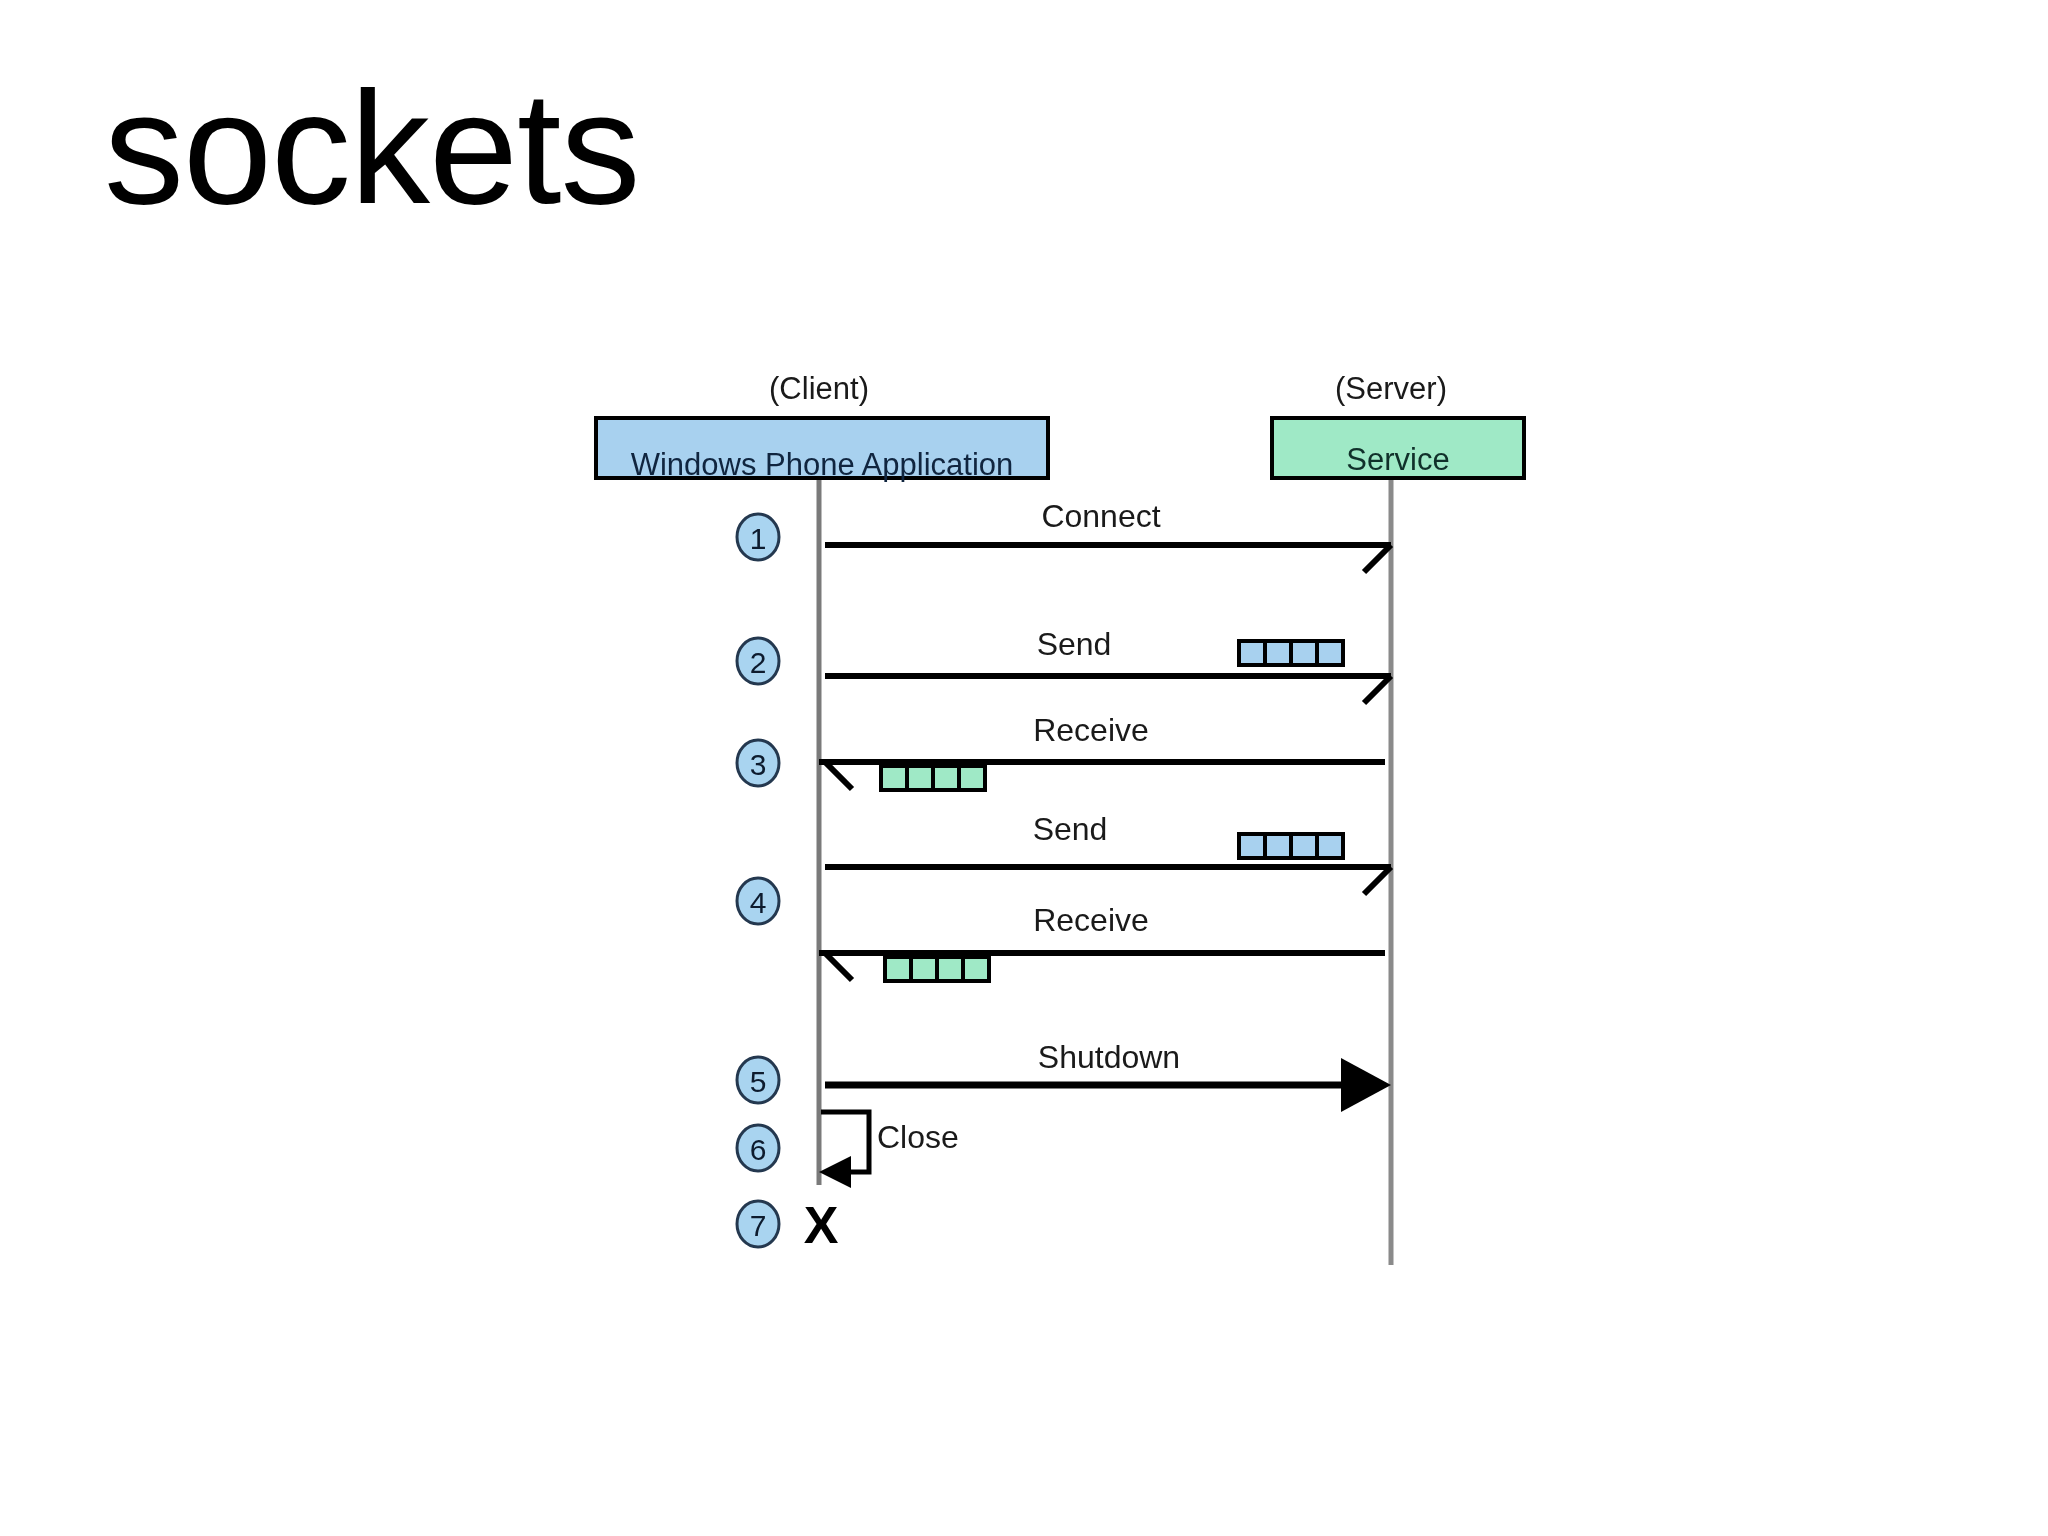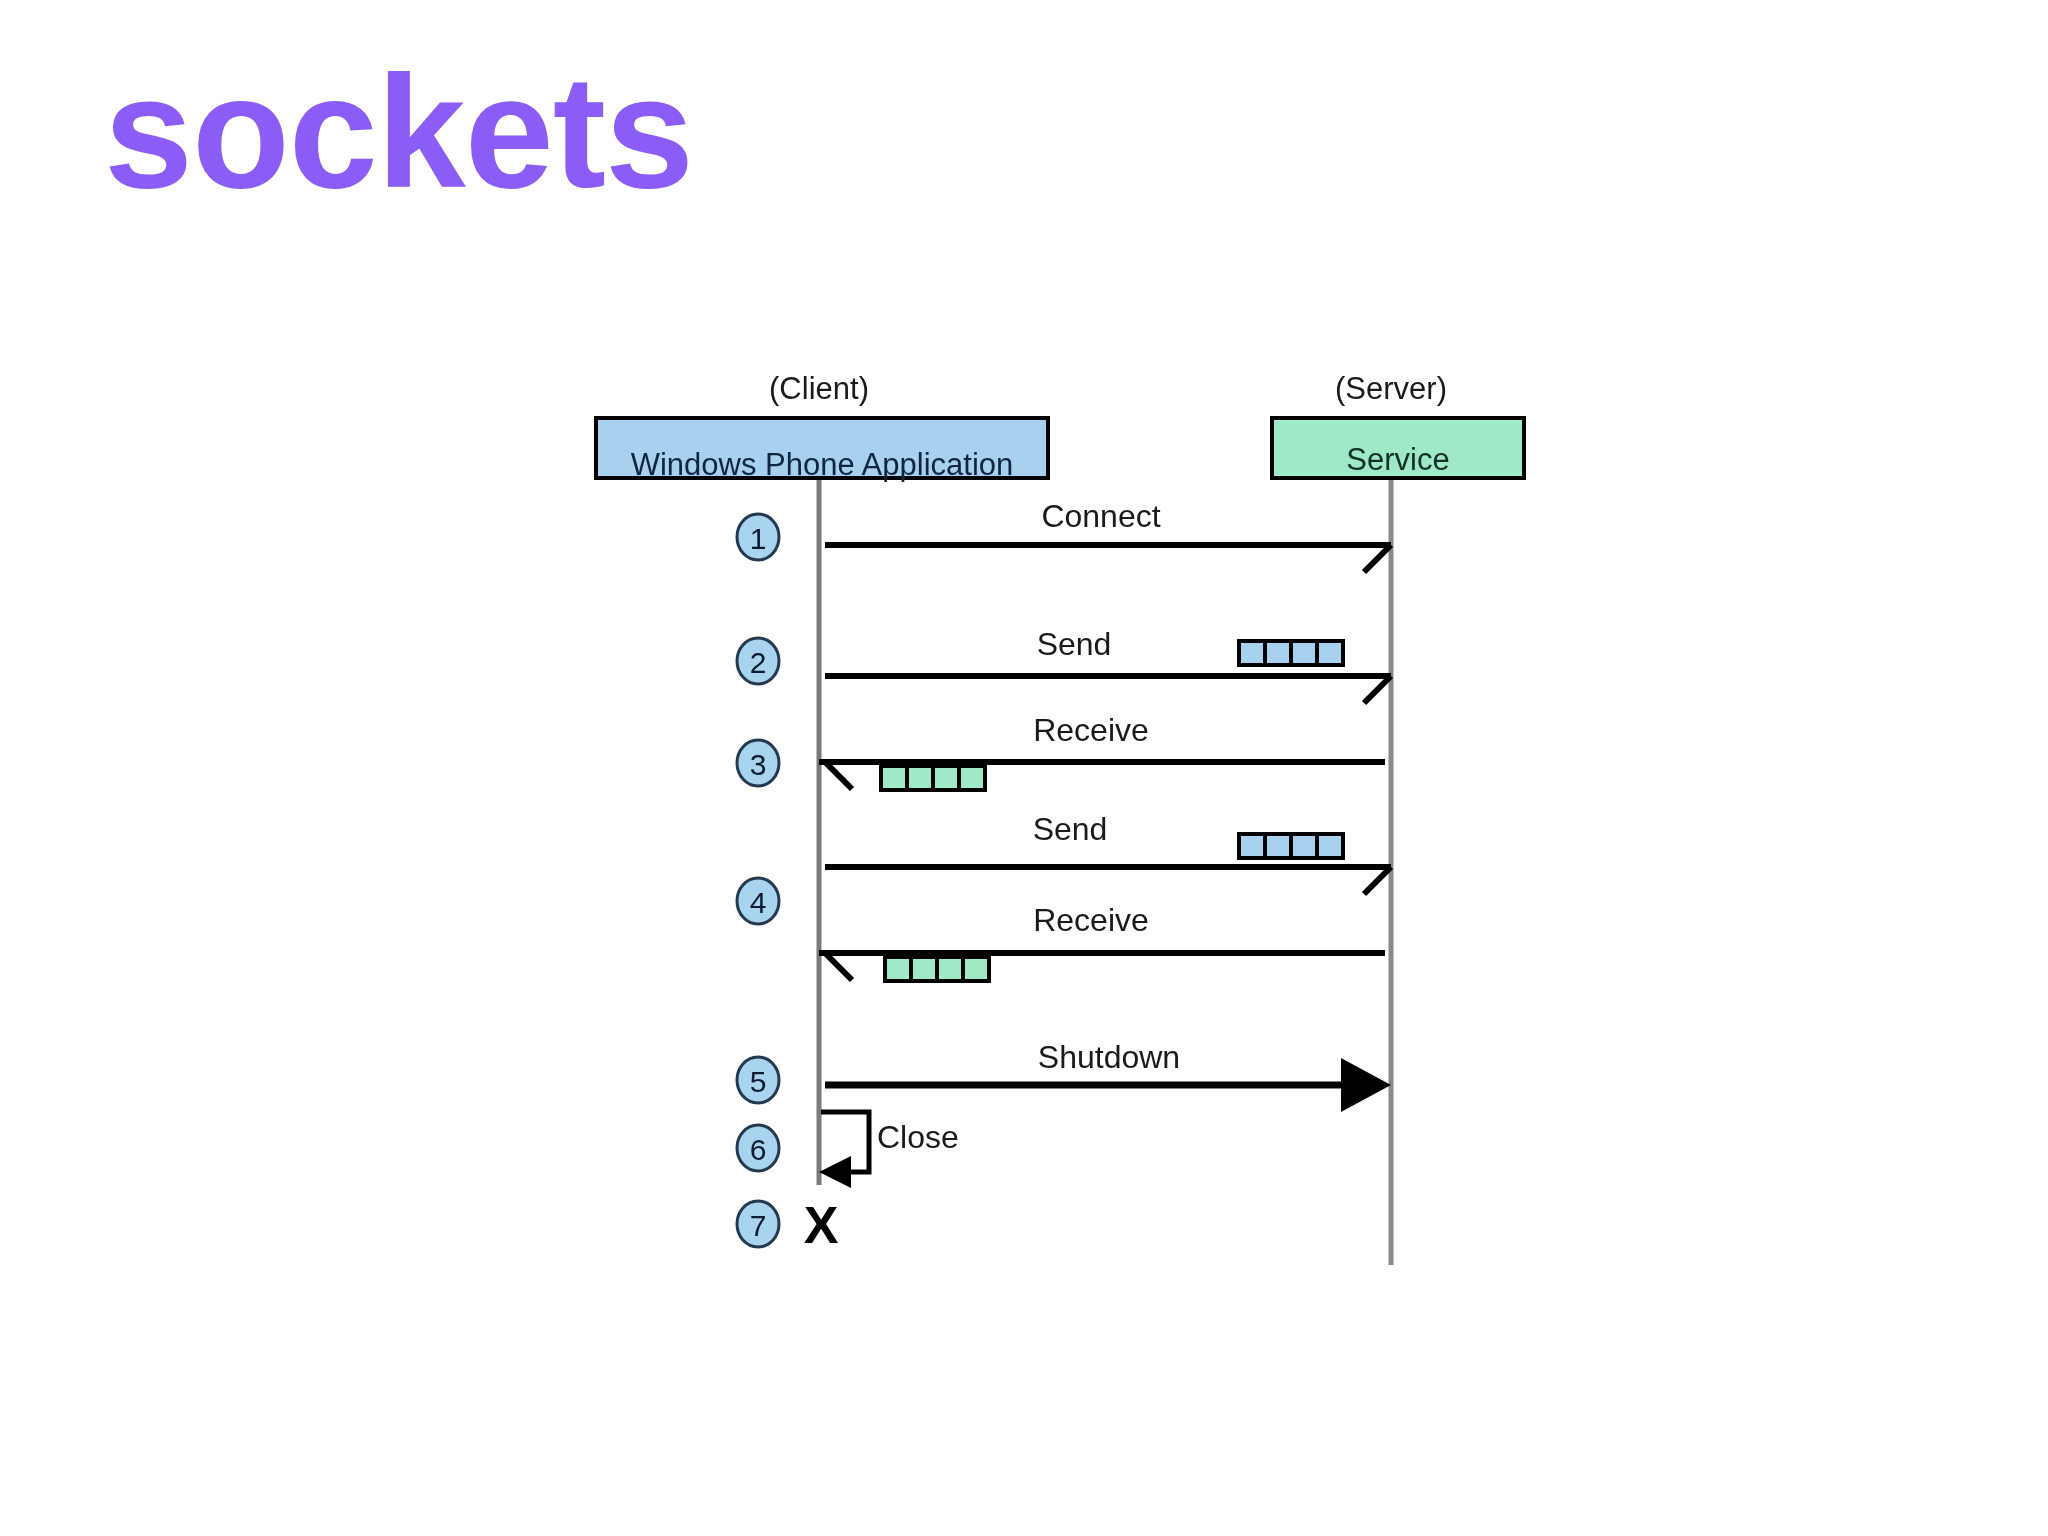--- a/index.html
+++ b/index.html
@@ -12,26 +12,26 @@
     height: 1536px;
     position: relative;
     overflow: hidden;
     font-family: "Liberation Sans", sans-serif;
   }
 
   
   #slide-title {
     position: absolute;
     left: 104px;
-    top: 52px;
+    top: 68px;
     font-family: "Liberation Sans", sans-serif;
     font-size: 160px;
     line-height: 1.0;
-    font-weight: 700;
-    color: #8b5cf6;
+    font-weight: 400;
+    color: #000000;
     letter-spacing: -1px;
     white-space: nowrap;
   }
 
   
   #diagram {
     position: absolute;
     left: 0;
     top: 0;
     width: 2048px;

